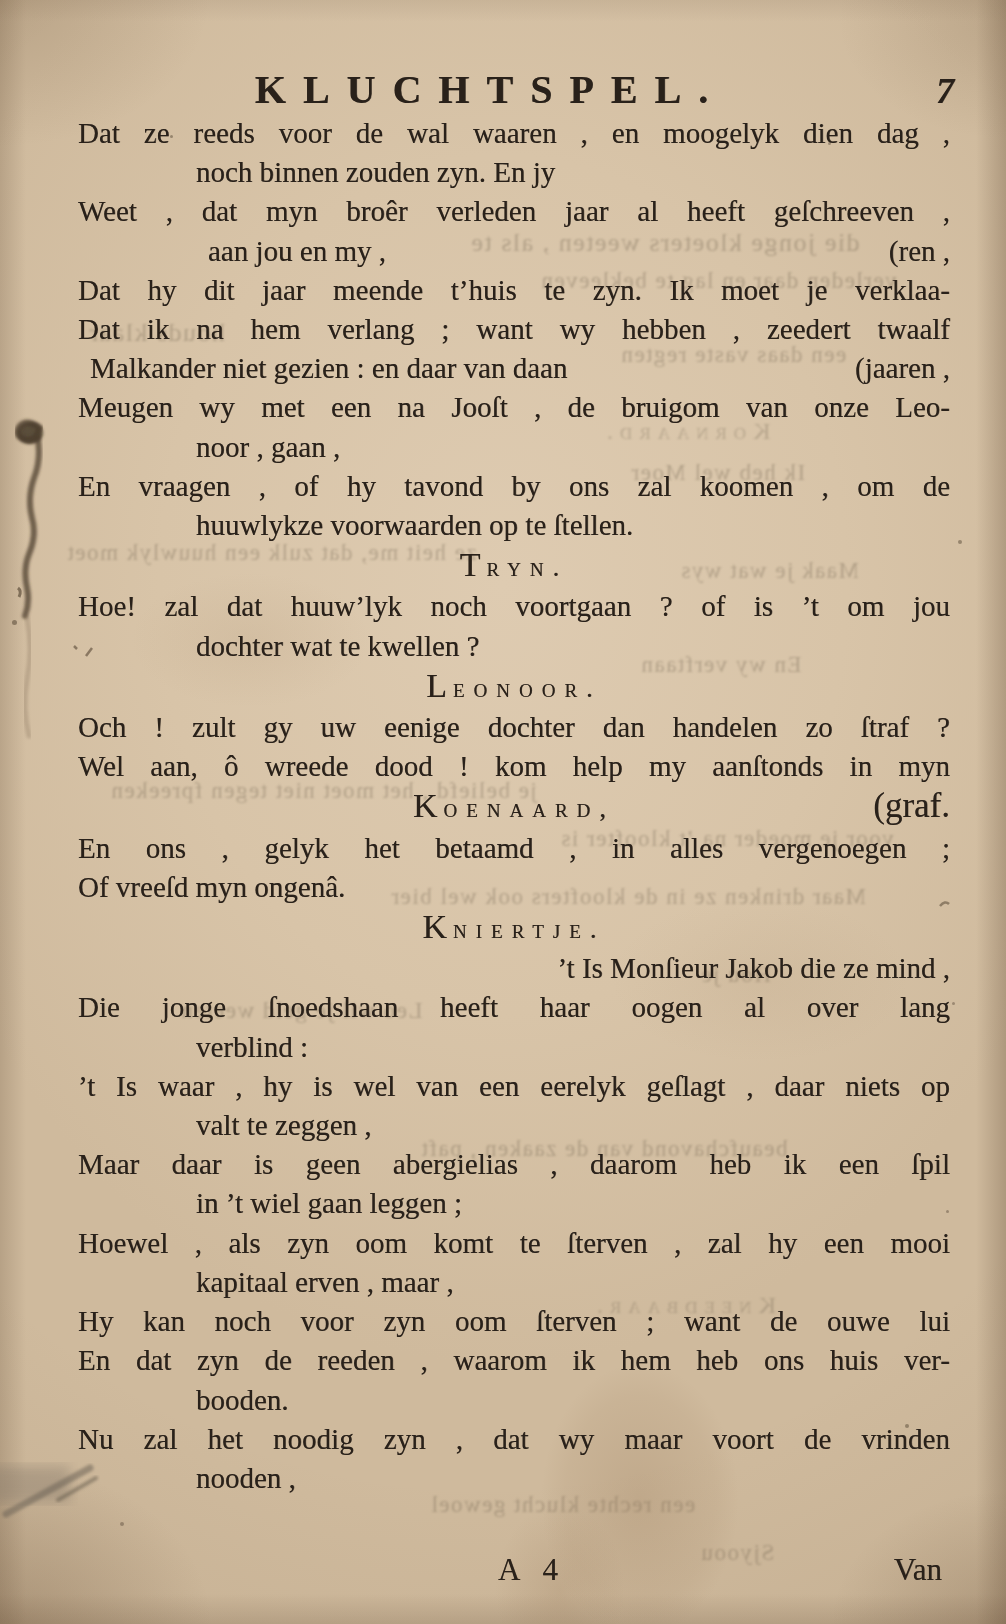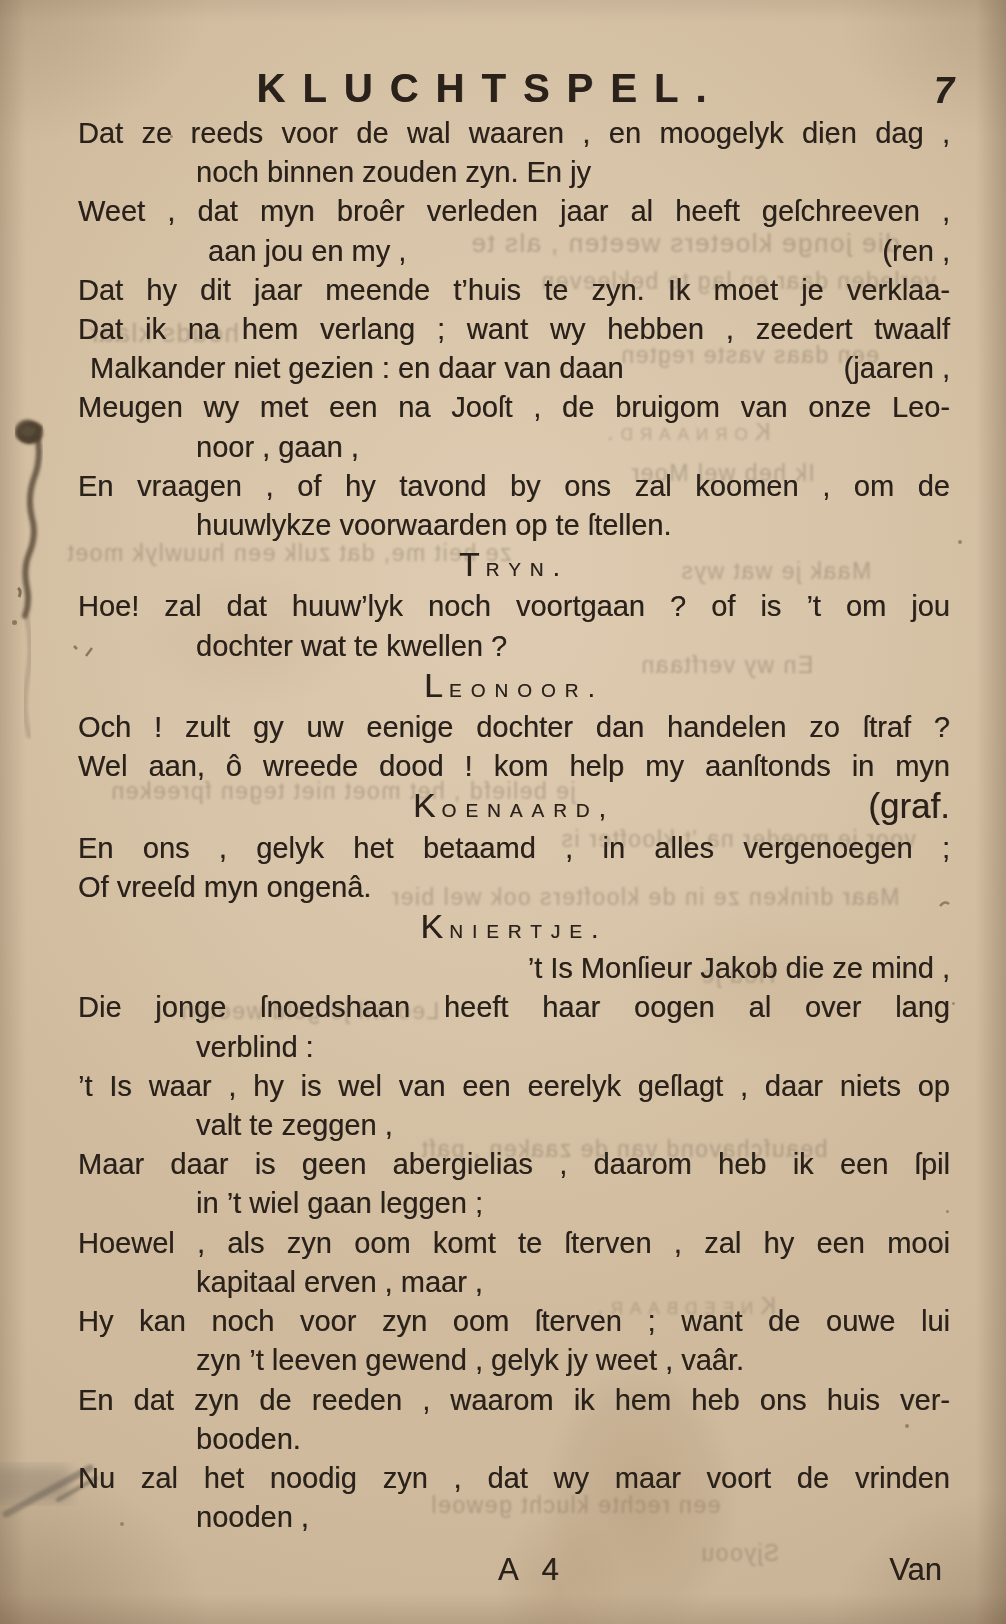--- a/index.html
+++ b/index.html
@@ -1,21 +1,21 @@
 <!DOCTYPE html>
 <html><head>
 <meta charset="utf-8">
 <style>
   html,body{margin:0;padding:0;background:#6b5a44;}
   .page{
     position:relative;
     width:1006px;height:1624px;
     margin:0 auto;
     overflow:hidden;
-    font-family:Liberation Sans, sans-serif;
+    font-family:Liberation Serif, serif;
     color:#29211a;
     background-color:#d6c2a5;
     background-image:
       radial-gradient(140% 95% at 48% 42%, rgba(0,0,0,0) 52%, rgba(120,95,65,0.16) 82%, rgba(92,70,47,0.34) 100%),
       radial-gradient(62% 48% at 50% 36%, #decbb1 0%, #d8c4a8 55%, #cfba9d 100%);
   }
   
   .page::before{
     content:"";position:absolute;inset:0;pointer-events:none;z-index:5;
     background-image:
@@ -148,21 +148,20 @@
     <div class="line t-inset">’t Is Monſieur Jakob die ze mind ,</div>
     <div class="line t-j">Die jonge ſnoedshaan heeft haar oogen al over lang</div>
     <div class="line t-ind">verblind :</div>
     <div class="line t-j">’t Is waar , hy is wel van een eerelyk geſlagt , daar niets op</div>
     <div class="line t-ind">valt te zeggen ,</div>
     <div class="line t-j">Maar daar is geen abergielias , daarom heb ik een ſpil</div>
     <div class="line t-ind">in ’t wiel gaan leggen ;</div>
     <div class="line t-j">Hoewel , als zyn oom komt te ſterven , zal hy een mooi</div>
     <div class="line t-ind">kapitaal erven , maar ,</div>
     <div class="line t-j">Hy kan noch voor zyn oom ſterven ; want de ouwe lui</div>
-    <div class="line t-ind">zyn ’t leeven gewend , gelyk jy weet , vaâr.</div>
     <div class="line t-j">En dat zyn de reeden , waarom ik hem heb ons huis ver-</div>
     <div class="line t-ind">booden.</div>
     <div class="line t-j">Nu zal het noodig zyn , dat wy maar voort de vrinden</div>
     <div class="line t-ind">nooden ,</div>
   </main>
 
   <div class="footer-row">
     <span class="signature">A 4</span>
     <span class="catchword">Van</span>
   </div>

